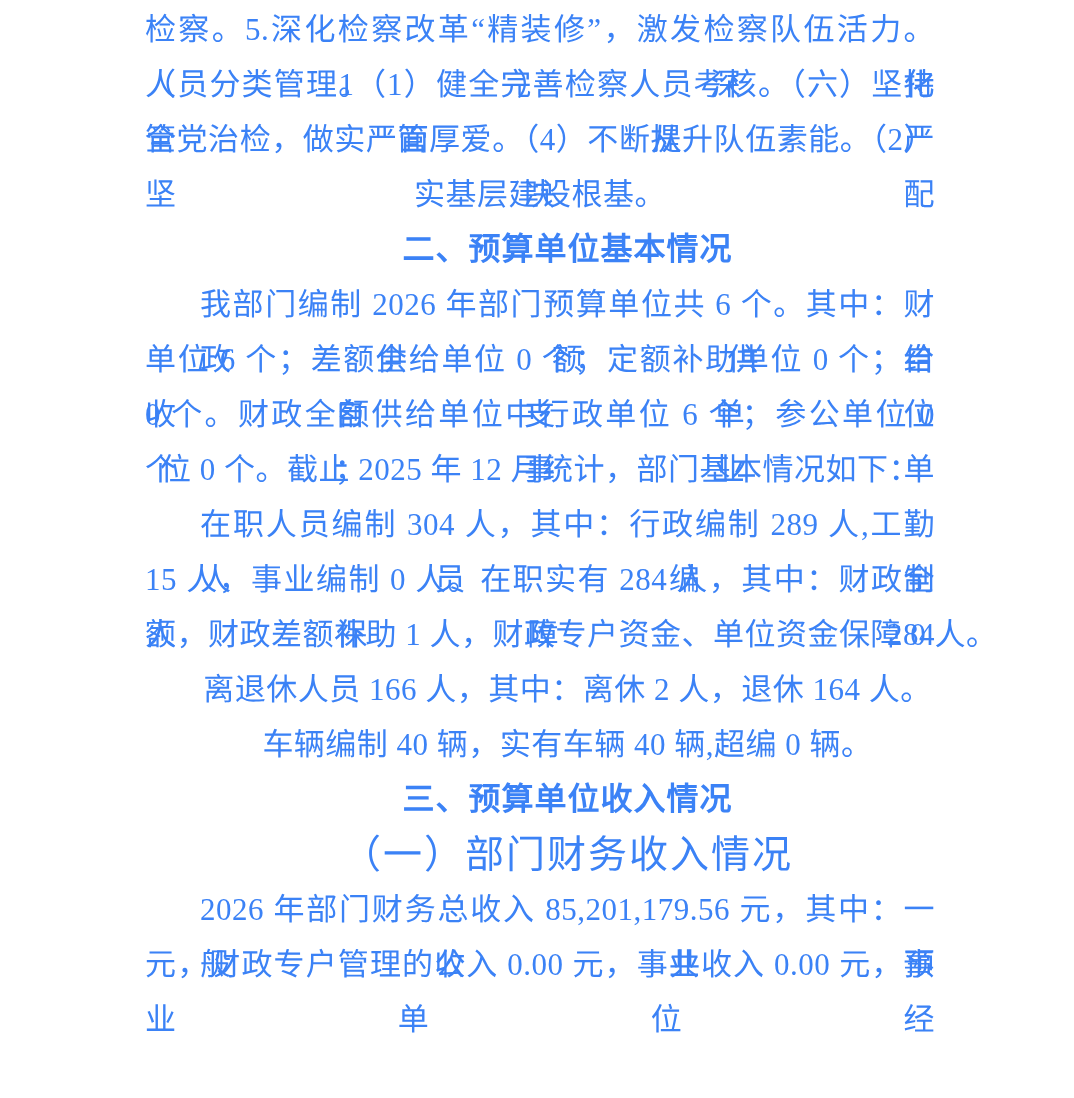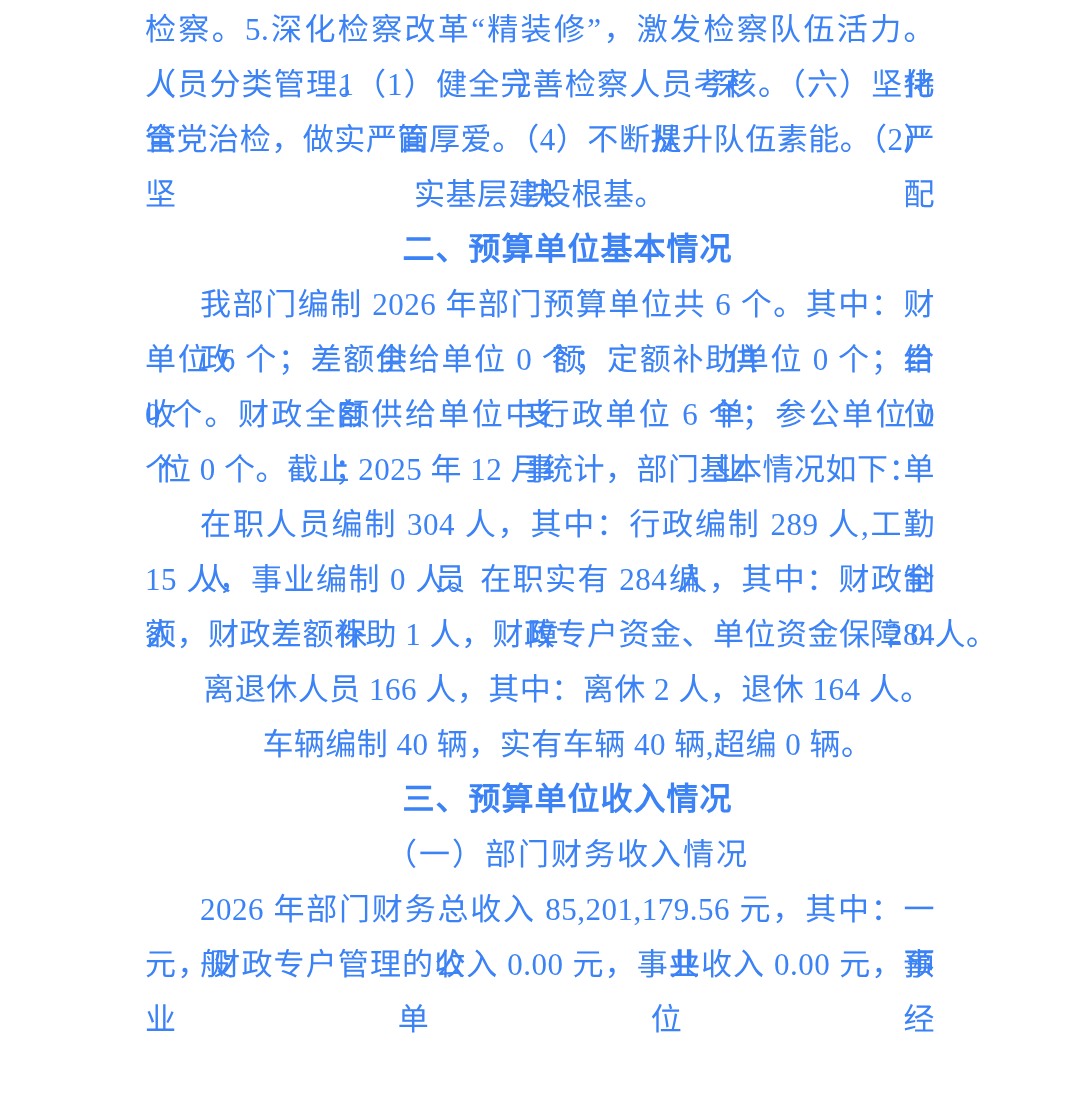--- a/index.html
+++ b/index.html
@@ -44,21 +44,21 @@
   }
   .line.heading1 {
     font-family: Liberation Serif, serif;
     font-weight: bold;
     font-size: 32px;
     letter-spacing: 1px;
   }
   .line.heading2 {
     font-family: "Liberation Serif", "DejaVu Serif", serif;
     font-weight: normal;
-    font-size: 31px;
+    font-size: 39px;
     letter-spacing: 2px;
   }
 </style>
 </head>
 <body>
 
 <div class="page">
   <div class="content">
       <div class="line justify">检察。5.深化检察改革“精装修”，激发检察队伍活力。（1）深化</div>
       <div class="line justify">人员分类管理。（1）健全完善检察人员考核。（六）坚持全面从严</div>

